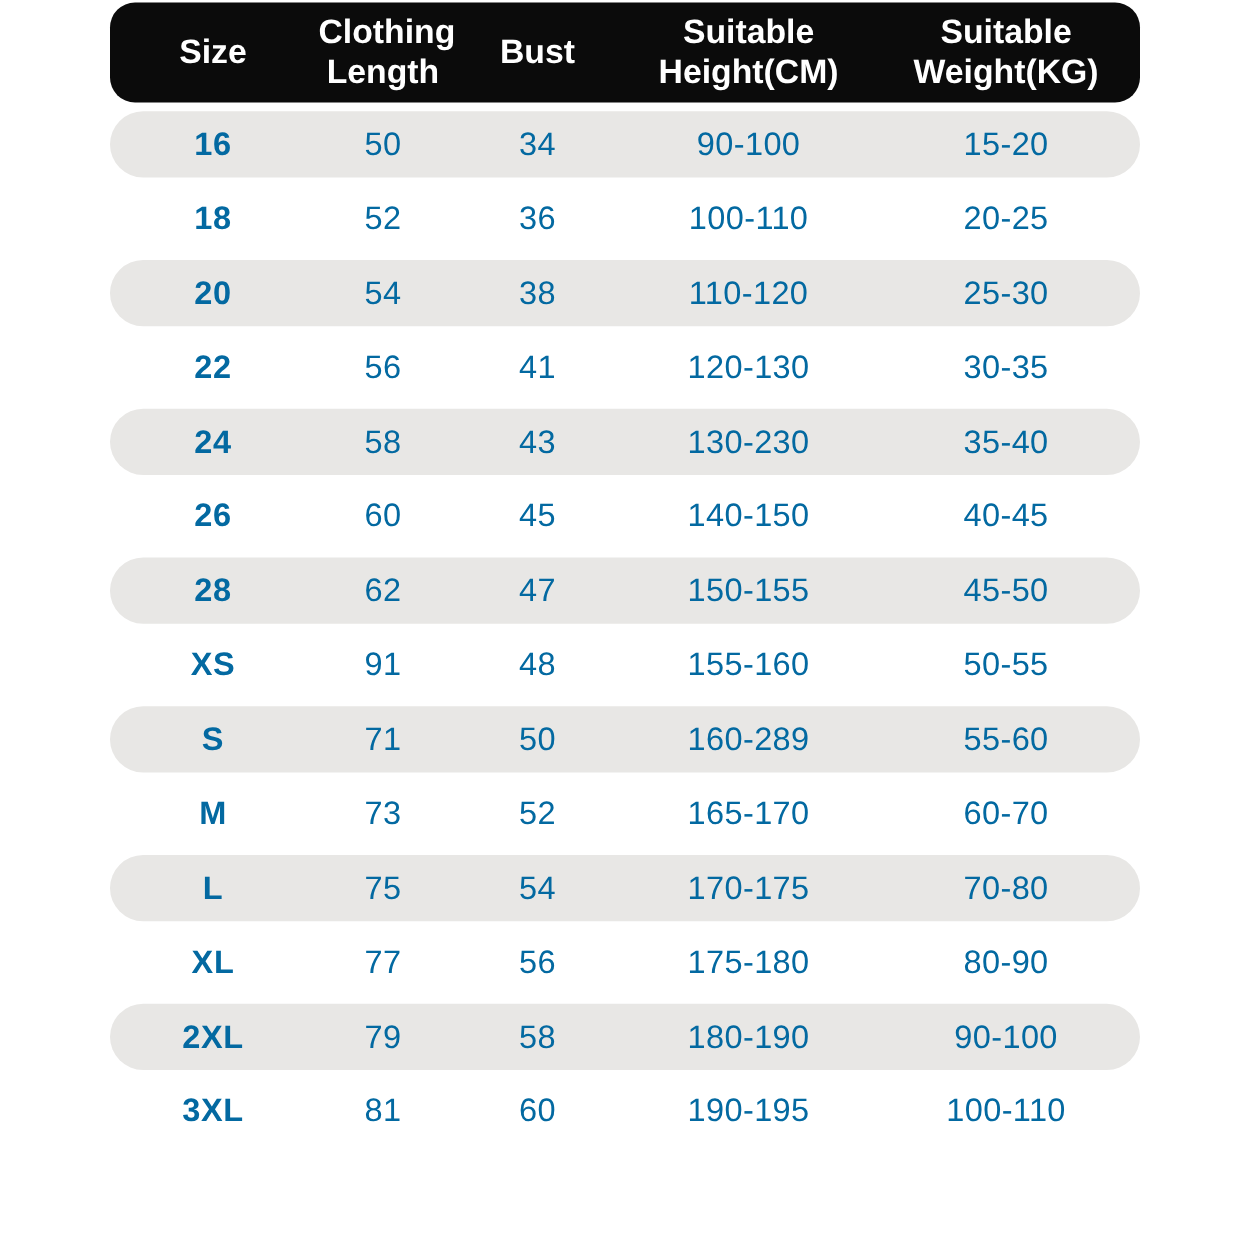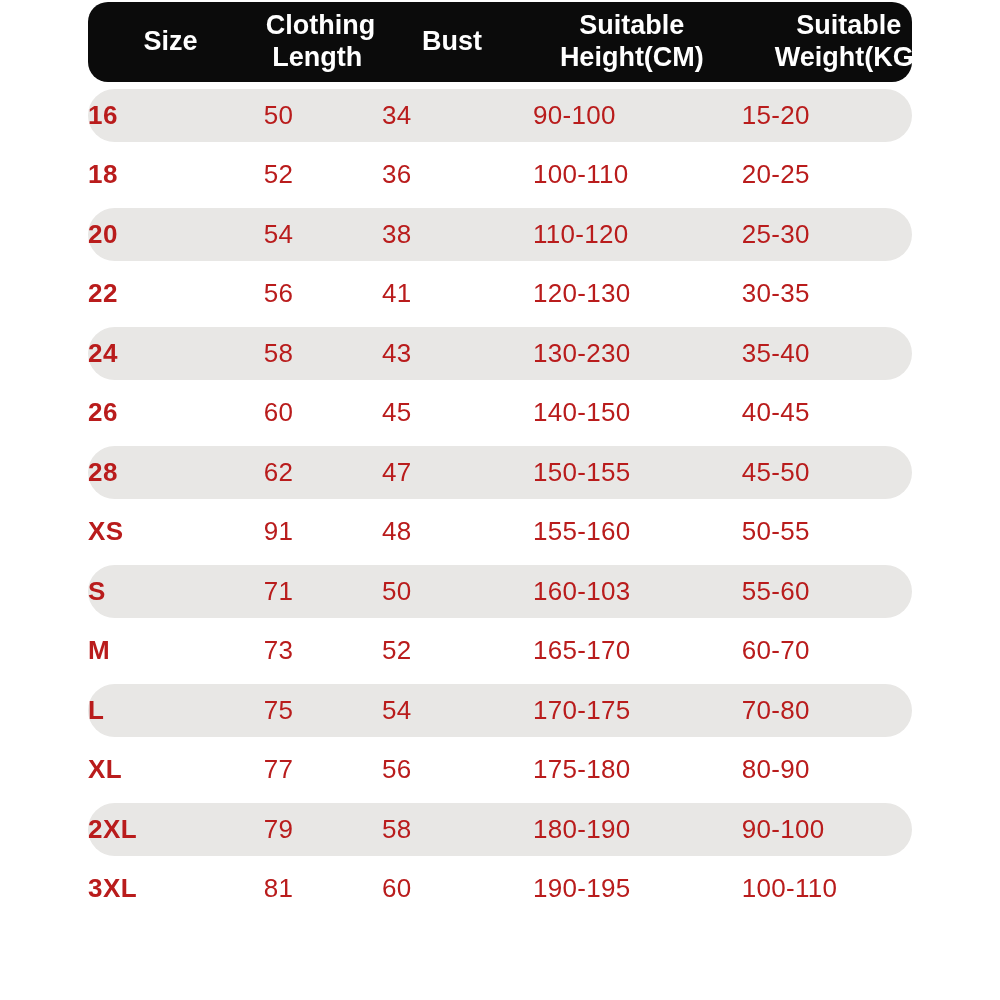--- a/index.html
+++ b/index.html
@@ -12,42 +12,41 @@
     font-family: "Liberation Sans", "DejaVu Sans", sans-serif;
   }
   .table {
     width: 824px;
     margin: 2px auto 0 88px;
   }
   .grid5 {
     display: grid;
     grid-template-columns: 20% 13% 17% 24% 26%;
     align-items: center;
-    gap: 11px;
   }
   .header {
     background: #0b0b0b;
     color: #ffffff;
     height: 80px;
     border-radius: 20px;
     font-weight: 700;
     font-size: 27px;
     line-height: 1.18;
     text-align: center;
   }
   .hcell {
     padding: 0 2px;
   }
   .row {
     height: 53px;
     margin: 6.5px 0;
     border-radius: 26.5px;
-    text-align: left;
+    text-align: center;
     font-size: 26px;
-    color: #b91c1c;
+    color: #0369a1;
     letter-spacing: 0.3px;
   }
   .row.alt {
     background: #e8e7e5;
   }
   .cell.c1 {
     font-weight: 700;
     letter-spacing: 0.5px;
   }
 </style>
@@ -116,21 +115,21 @@
         <div class="cell c1">XS</div>
         <div class="cell c2">91</div>
         <div class="cell c3">48</div>
         <div class="cell c4">155-160</div>
         <div class="cell c5">50-55</div>
       </div>
       <div class="row grid5 alt">
         <div class="cell c1">S</div>
         <div class="cell c2">71</div>
         <div class="cell c3">50</div>
-        <div class="cell c4">160-103</div>
+        <div class="cell c4">160-289</div>
         <div class="cell c5">55-60</div>
       </div>
       <div class="row grid5">
         <div class="cell c1">M</div>
         <div class="cell c2">73</div>
         <div class="cell c3">52</div>
         <div class="cell c4">165-170</div>
         <div class="cell c5">60-70</div>
       </div>
       <div class="row grid5 alt">

